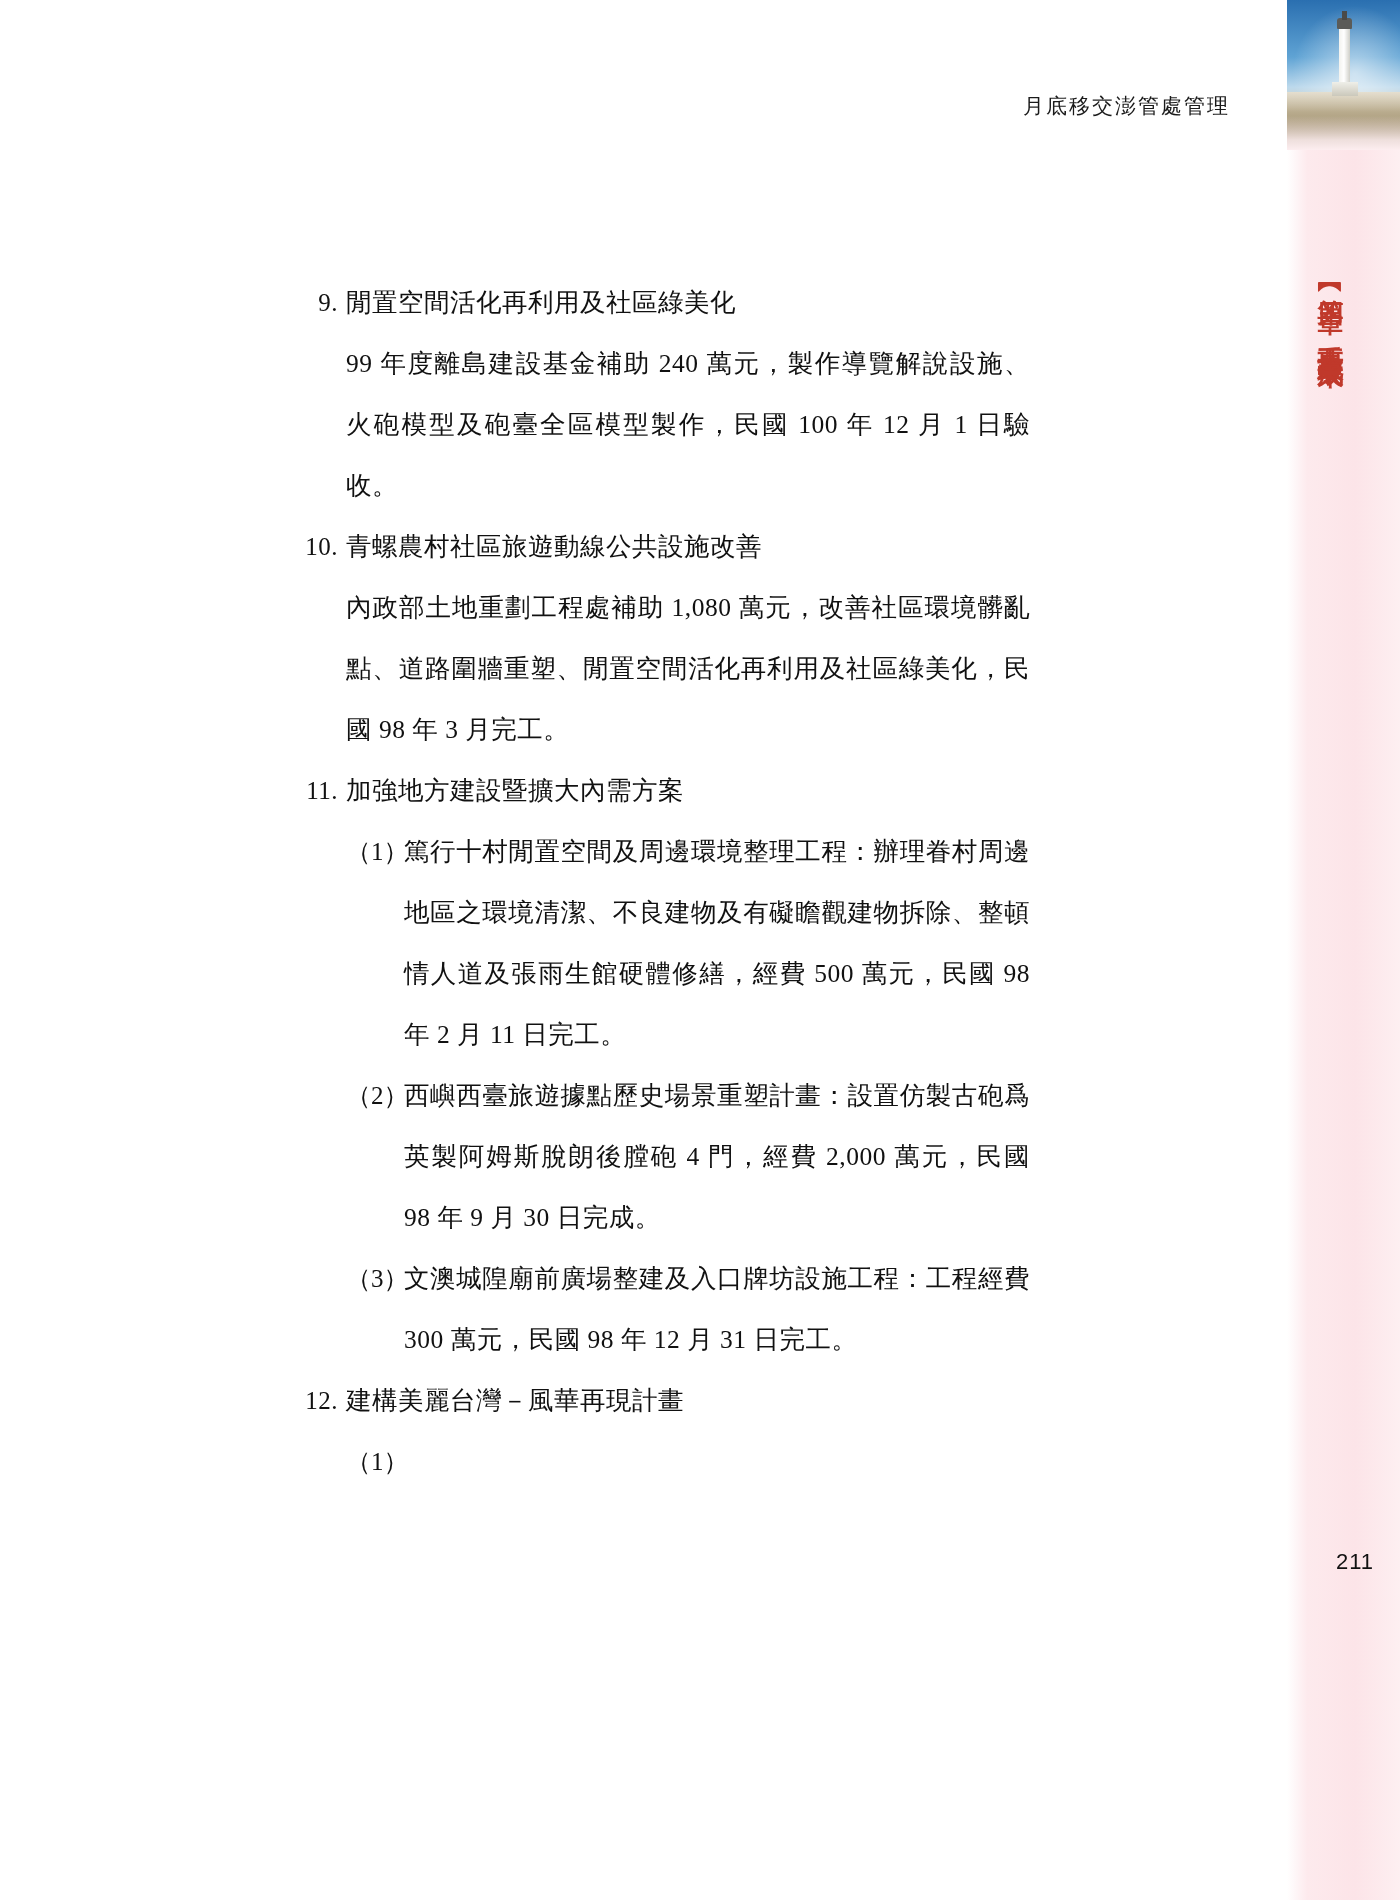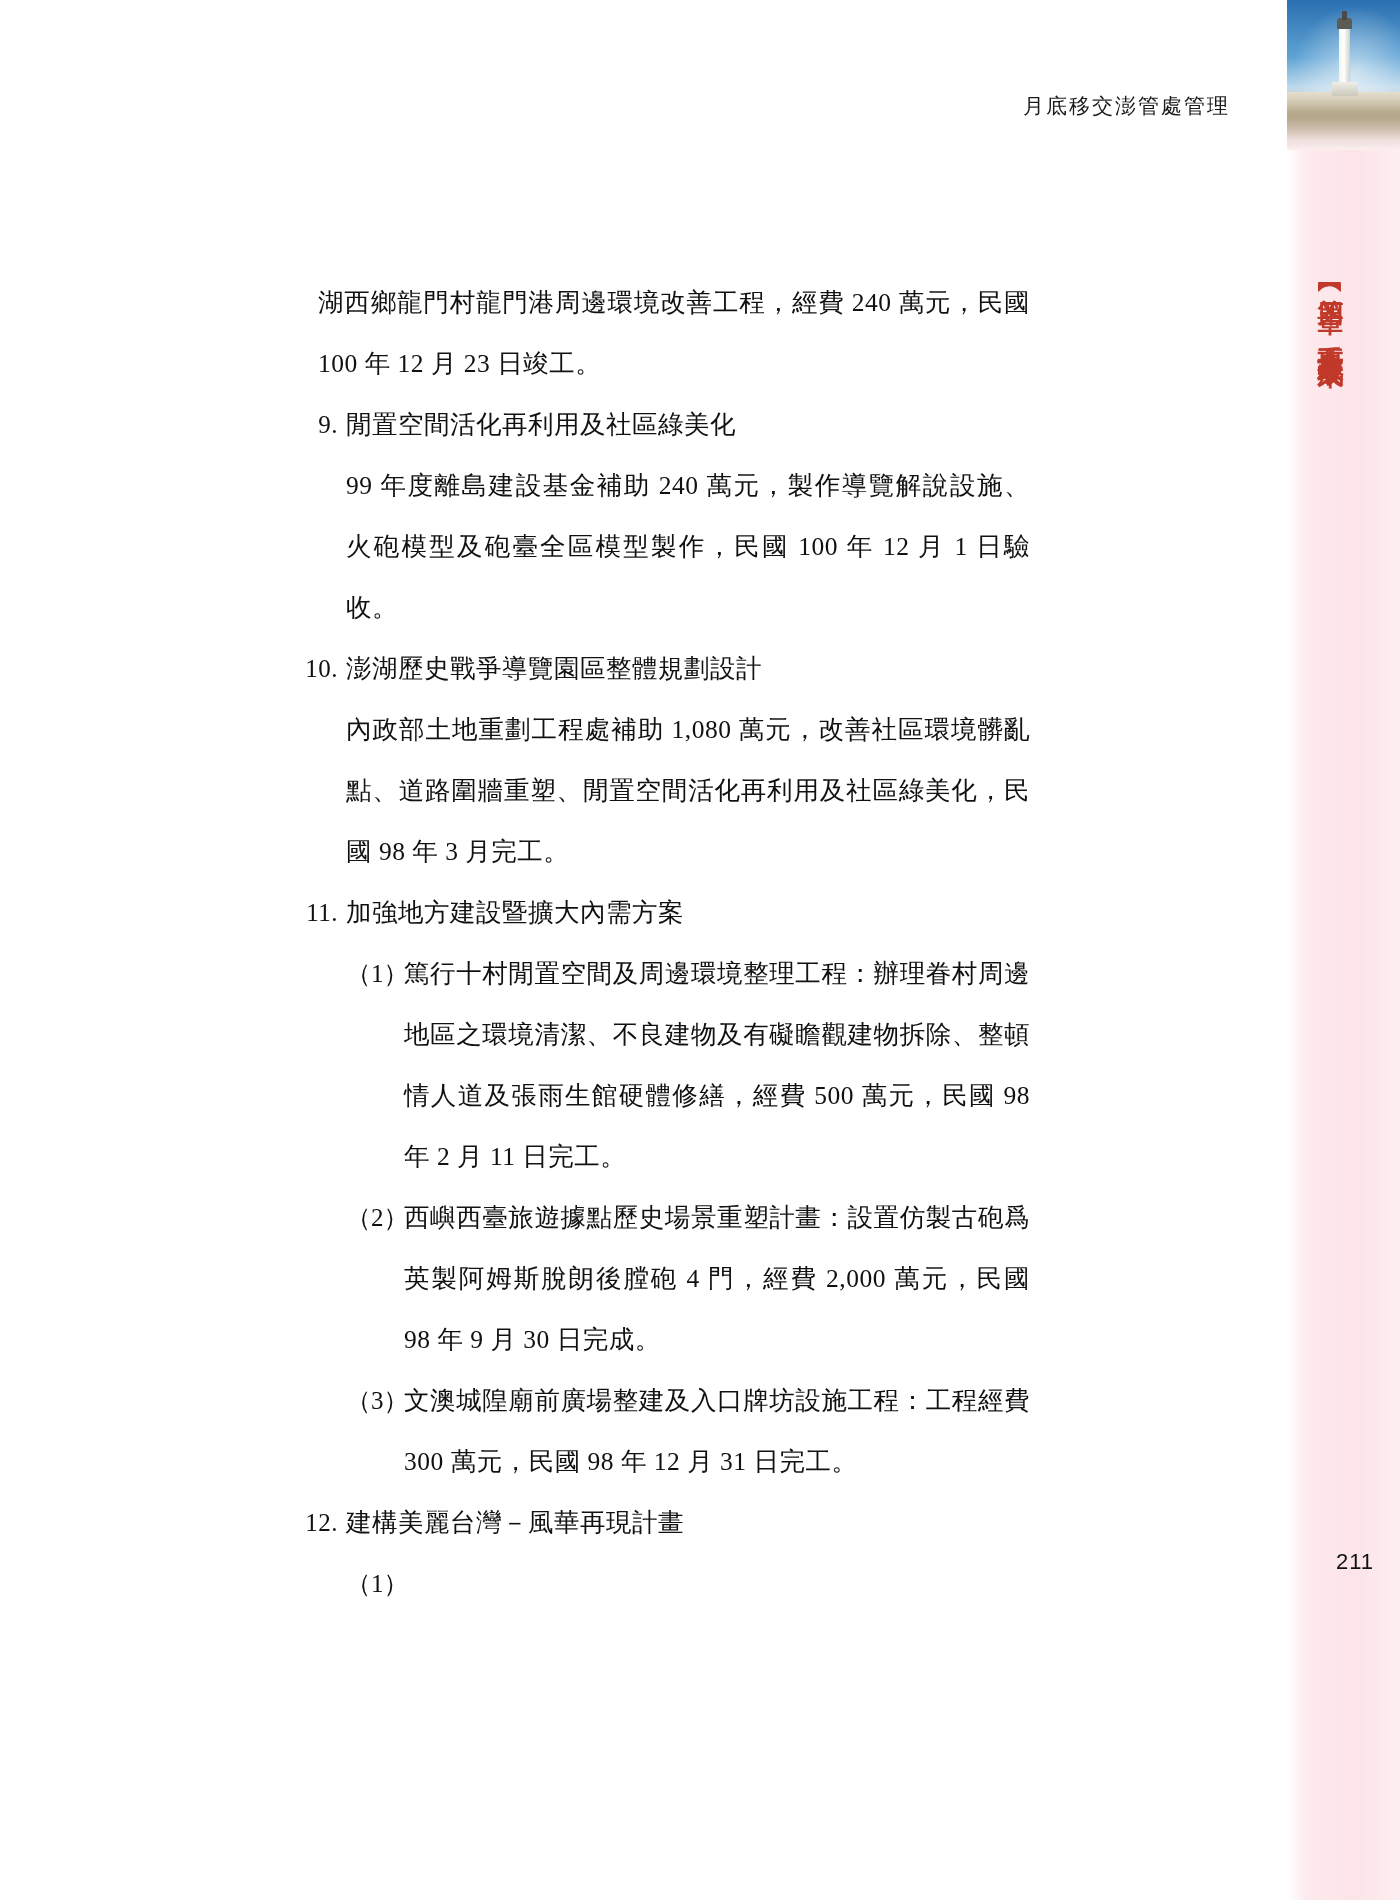--- a/index.html
+++ b/index.html
@@ -249,31 +249,30 @@
       <span class="vtext">【第四章 重要施政成果】</span>
     </div>
 
     <div class="page-number">211</div>
   </div>
 
   <div class="running-header">月底移交澎管處管理</div>
 
   <div class="content">
 
-    <p class="para cont">湖西鄉龍門村龍門港周邊環境改善工程，經費 240 萬元，民國 100 年 12 月 23 日竣工。</p>
 
     <div class="para item">
       <span class="num">9.</span>
       <span class="txt">閒置空間活化再利用及社區綠美化</span>
     </div>
     <p class="para item-body">99 年度離島建設基金補助 240 萬元，製作導覽解說設施、火砲模型及砲臺全區模型製作，民國 100 年 12 月 1 日驗收。</p>
 
     <div class="para item">
       <span class="num">10.</span>
-      <span class="txt">澎湖歷史戰爭導覽園區整體規劃設計</span>
+      <span class="txt">青螺農村社區旅遊動線公共設施改善</span>
     </div>
     <p class="para item-body">內政部土地重劃工程處補助 1,080 萬元，改善社區環境髒亂點、道路圍牆重塑、閒置空間活化再利用及社區綠美化，民國 98 年 3 月完工。</p>
 
     <div class="para item">
       <span class="num">11.</span>
       <span class="txt">加強地方建設暨擴大內需方案</span>
     </div>
     <div class="para sub">
       <span class="subnum">（1）</span>
       <span class="txt">篤行十村閒置空間及周邊環境整理工程：辦理眷村周邊地區之環境清潔、不良建物及有礙瞻觀建物拆除、整頓情人道及張雨生館硬體修繕，經費 500 萬元，民國 98 年 2 月 11 日完工。</span>

